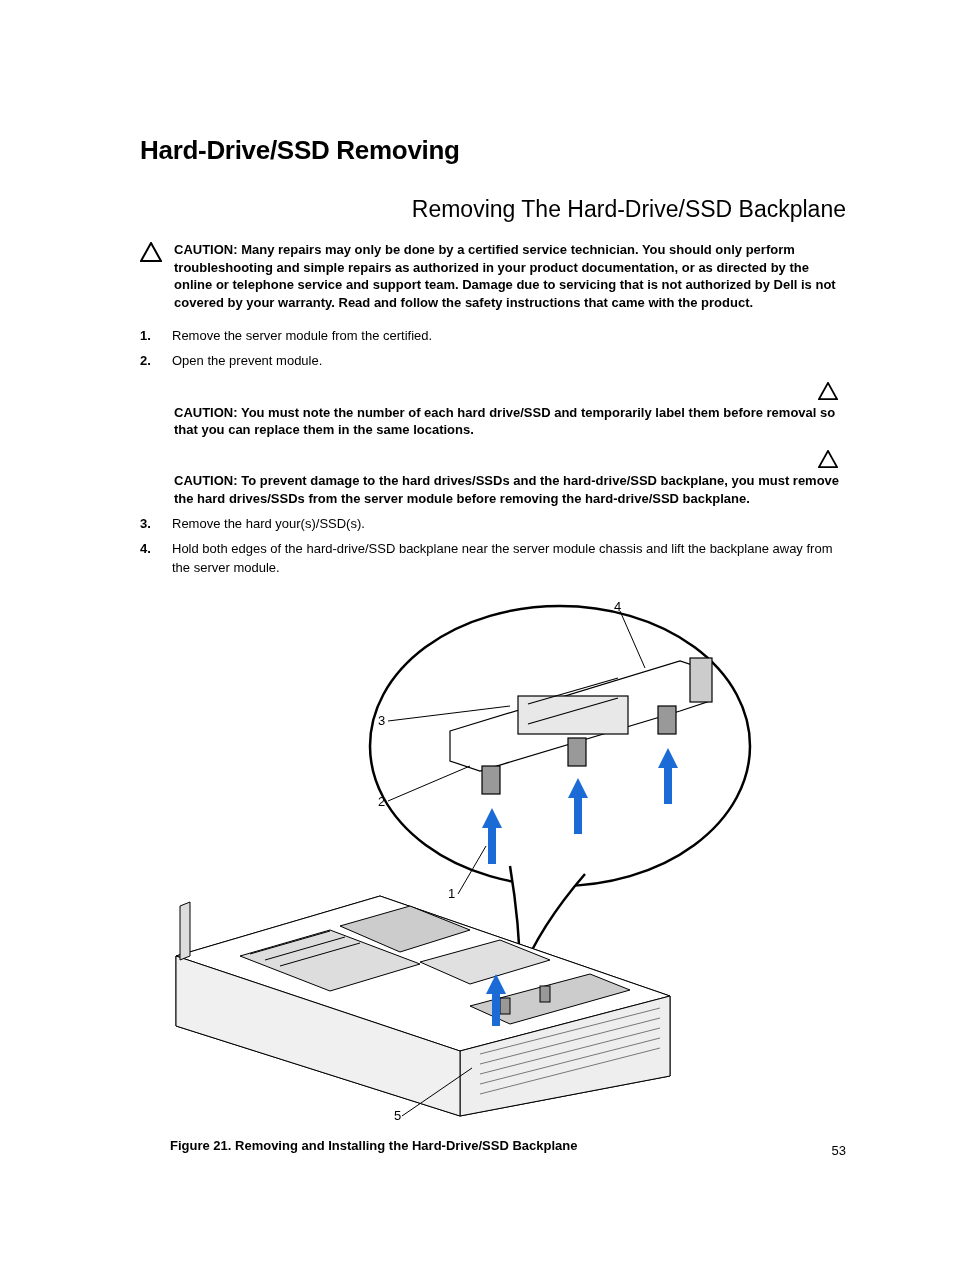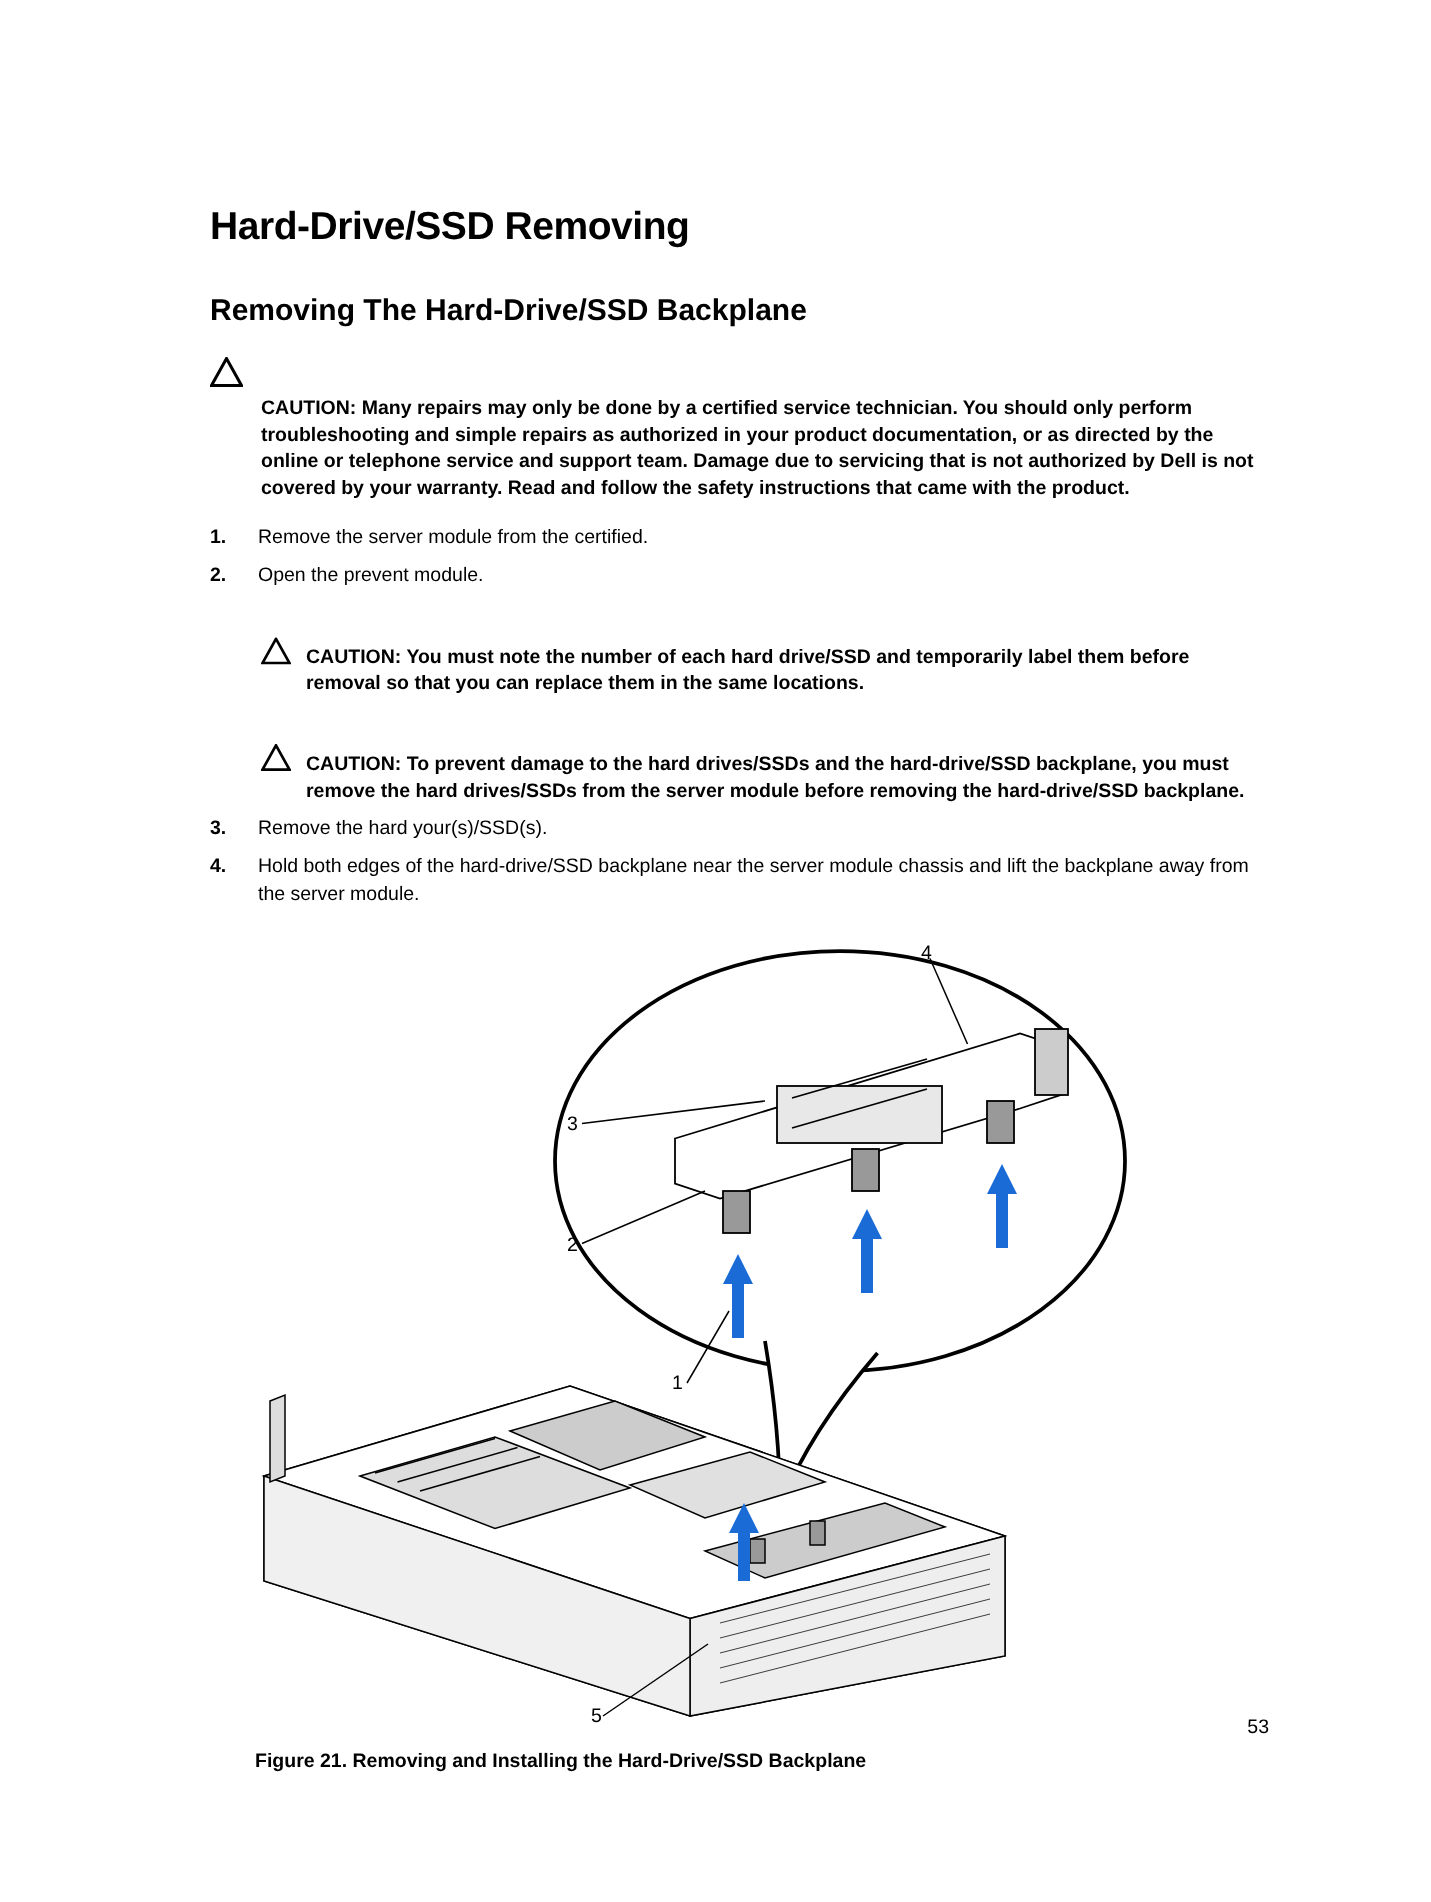--- a/index.html
+++ b/index.html
@@ -12,40 +12,40 @@
     position: relative;
     padding: 135px 108px 40px 140px;
   }
   h1 {
     font-size: 26px;
     font-weight: bold;
     margin-bottom: 30px;
     letter-spacing: -0.3px;
   }
   h2 {
-    font-size: 20px;
-    font-weight: bold;
+    font-size: 23px;
+    font-weight: normal;
     margin-bottom: 18px;
+    text-align: right;
   }
   .caution-block {
     display: flex;
     align-items: flex-start;
     margin-bottom: 16px;
   }
   .caution-icon {
     flex: 0 0 24px;
     margin-right: 10px;
     margin-top: 1px;
   }
   .caution-icon svg { display: block; }
   .caution-text {
     font-size: 13px;
     font-weight: bold;
     line-height: 1.35;
-    margin-top: 26px;
   }
   ol.steps {
     list-style: none;
     counter-reset: step;
     margin-top: 4px;
   }
   ol.steps > li {
     counter-increment: step;
     position: relative;
     padding-left: 32px;
@@ -55,23 +55,24 @@
   }
   ol.steps > li::before {
     content: counter(step) ".";
     position: absolute;
     left: 0;
     font-weight: bold;
     font-size: 13px;
   }
   .nested-caution {
     display: flex;
-    align-items: center;
+    align-items: flex-end;
     margin: 10px 0 8px 0;
     padding-left: 2px;
+    flex-direction: column;
   }
   .nested-caution .caution-icon {
     flex: 0 0 22px;
     margin-right: 8px;
   }
   .nested-caution .caution-text {
     font-size: 13px;
     font-weight: bold;
     line-height: 1.35;
   }

